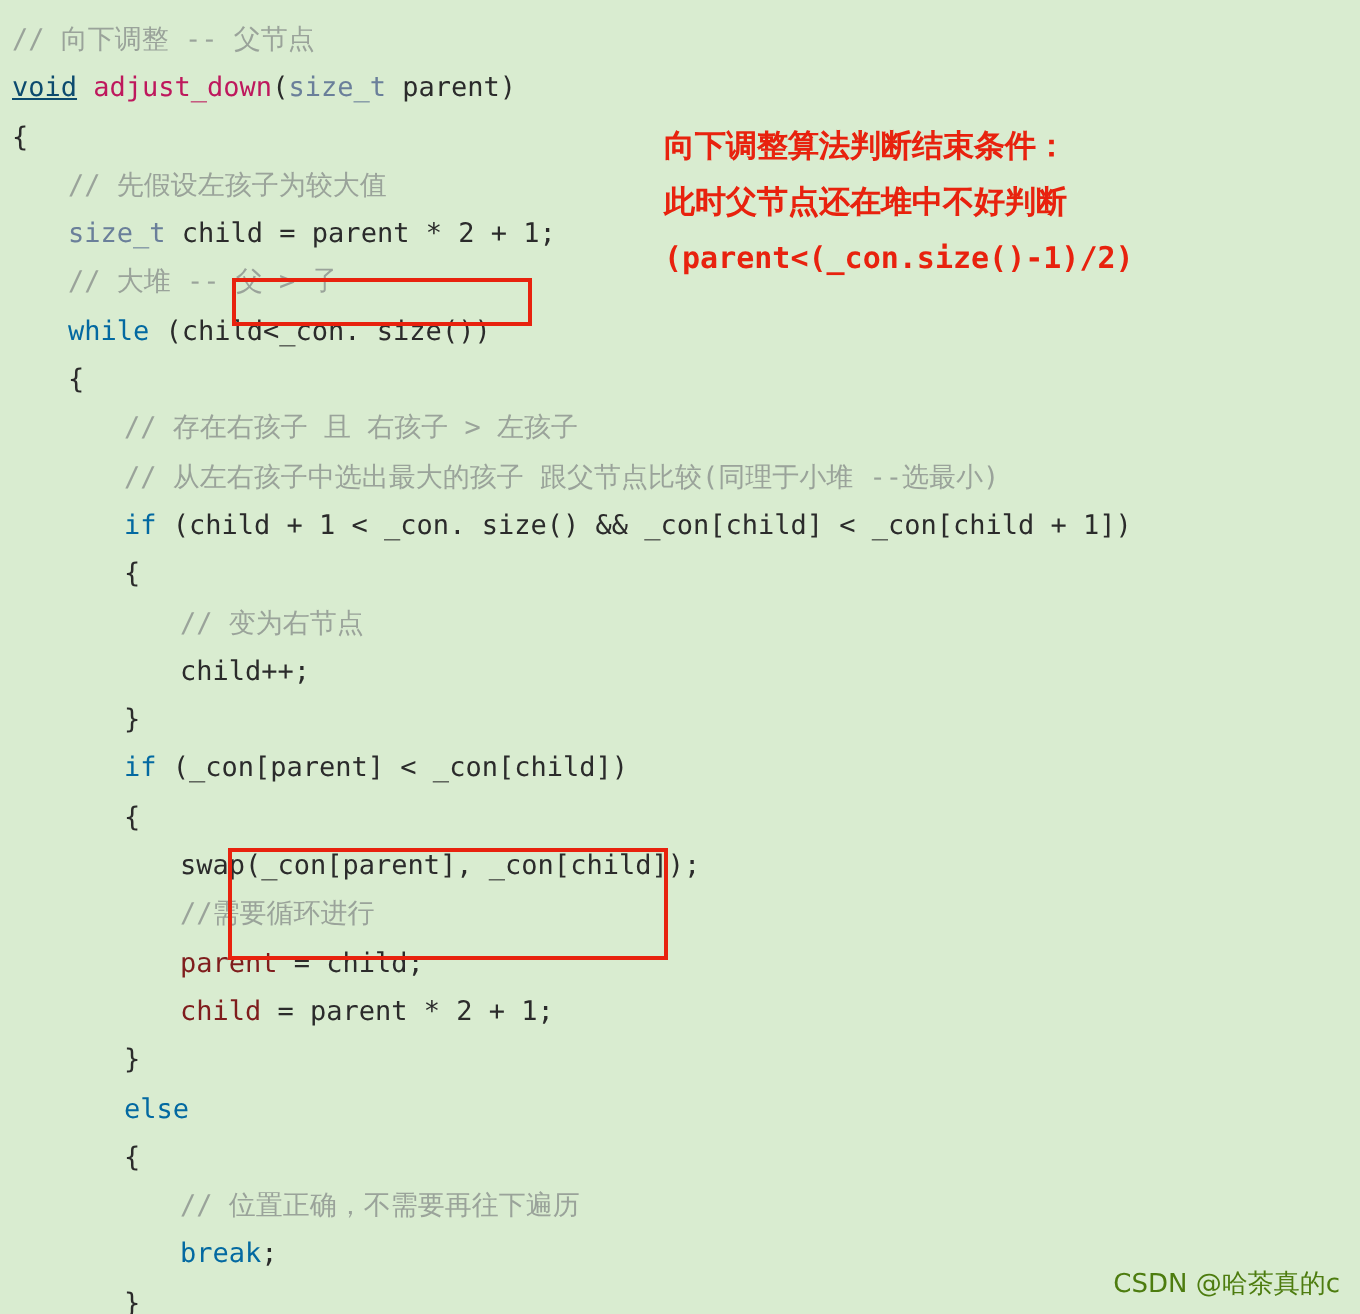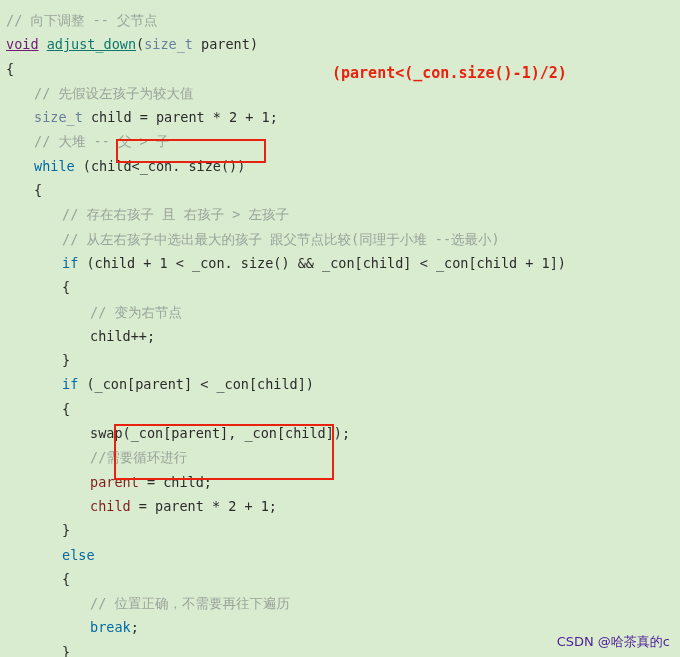--- a/index.html
+++ b/index.html
@@ -26,24 +26,24 @@
     line-height: 24.3px;
     white-space: pre;
     color: #2b2b2b;
   }
   .ln { display: block; height: 24.3px; }
   .ind1 { padding-left: 28px; }
   .ind2 { padding-left: 56px; }
   .ind3 { padding-left: 84px; }
 
   .cmt { color: #9aa39a; }
-  .kw  { color: #701a75; text-decoration: underline; }
+  .kw  { color: #0c4a6e; text-decoration: underline; }
   .kw2 { color: #0369a1; }
   .typ { color: #6a7f9a; margin-top: 26px; }
-  .fn  { color: #0f766e; text-decoration: underline; }
+  .fn  { color: #be185d; }
   .pl  { color: #2b2b2b; }
   .var { color: #7f1d1d; }
 
   
   #annotation {
     position: absolute;
     left: 332px;
     top: 59px;
     color: #e8220e;
     font-family: "DejaVu Sans", sans-serif;
@@ -72,28 +72,28 @@
     left: 114px;
     top: 424px;
     width: 220px;
     height: 56px;
   }
 
   #watermark {
     position: absolute;
     right: 10px;
     bottom: 6px;
-    color: #4c1d95;
+    color: #4d7c0f;
     font-family: "DejaVu Sans", sans-serif;
     font-size: 13px;
   }
 </style>
 </head>
 <body>
 
 <div id="code-area"><span class="ln"><span class="cmt">// 向下调整 -- 父节点</span></span><span class="ln"><span class="kw">void</span><span class="pl"> </span><span class="fn">adjust_down</span><span class="pl">(</span><span class="typ">size_t</span><span class="pl"> parent)</span></span><span class="ln"><span class="pl">{</span></span><span class="ln ind1"><span class="cmt">// 先假设左孩子为较大值</span></span><span class="ln ind1"><span class="typ">size_t</span><span class="pl"> child = parent * 2 + 1;</span></span><span class="ln ind1"><span class="cmt">// 大堆 -- 父 &gt; 子</span></span><span class="ln ind1"><span class="kw2">while</span><span class="pl"> (child&lt;_con. size())</span></span><span class="ln ind1"><span class="pl">{</span></span><span class="ln ind2"><span class="cmt">// 存在右孩子 且 右孩子 &gt; 左孩子</span></span><span class="ln ind2"><span class="cmt">// 从左右孩子中选出最大的孩子 跟父节点比较(同理于小堆 --选最小)</span></span><span class="ln ind2"><span class="kw2">if</span><span class="pl"> (child + 1 &lt; _con. size() &amp;&amp; _con[child] &lt; _con[child + 1])</span></span><span class="ln ind2"><span class="pl">{</span></span><span class="ln ind3"><span class="cmt">// 变为右节点</span></span><span class="ln ind3"><span class="pl">child++;</span></span><span class="ln ind2"><span class="pl">}</span></span><span class="ln ind2"><span class="kw2">if</span><span class="pl"> (_con[parent] &lt; _con[child])</span></span><span class="ln ind2"><span class="pl">{</span></span><span class="ln ind3"><span class="pl">swap(_con[parent], _con[child]);</span></span><span class="ln ind3"><span class="cmt">//需要循环进行</span></span><span class="ln ind3"><span class="var">parent</span><span class="pl"> = child;</span></span><span class="ln ind3"><span class="var">child</span><span class="pl"> = parent * 2 + 1;</span></span><span class="ln ind2"><span class="pl">}</span></span><span class="ln ind2"><span class="kw2">else</span></span><span class="ln ind2"><span class="pl">{</span></span><span class="ln ind3"><span class="cmt">// 位置正确，不需要再往下遍历</span></span><span class="ln ind3"><span class="kw2">break</span><span class="pl">;</span></span><span class="ln ind2"><span class="pl">}</span></span></div>
 
-<div id="annotation" style="color: rgb(232, 34, 14);"><span class="aline mono">(parent&lt;(_con.size()-1)/2)</span></div>
+<div id="annotation" style="color: rgb(232, 34, 14);"><span class="aline">向下调整算法判断结束条件：</span><span class="aline">此时父节点还在堆中不好判断</span><span class="aline mono">(parent&lt;(_con.size()-1)/2)</span></div>
 
 <div class="redbox" id="box-while"></div>
 <div class="redbox" id="box-update"></div>
 
 <div id="watermark">CSDN @哈茶真的c</div>
 
 </body></html>

